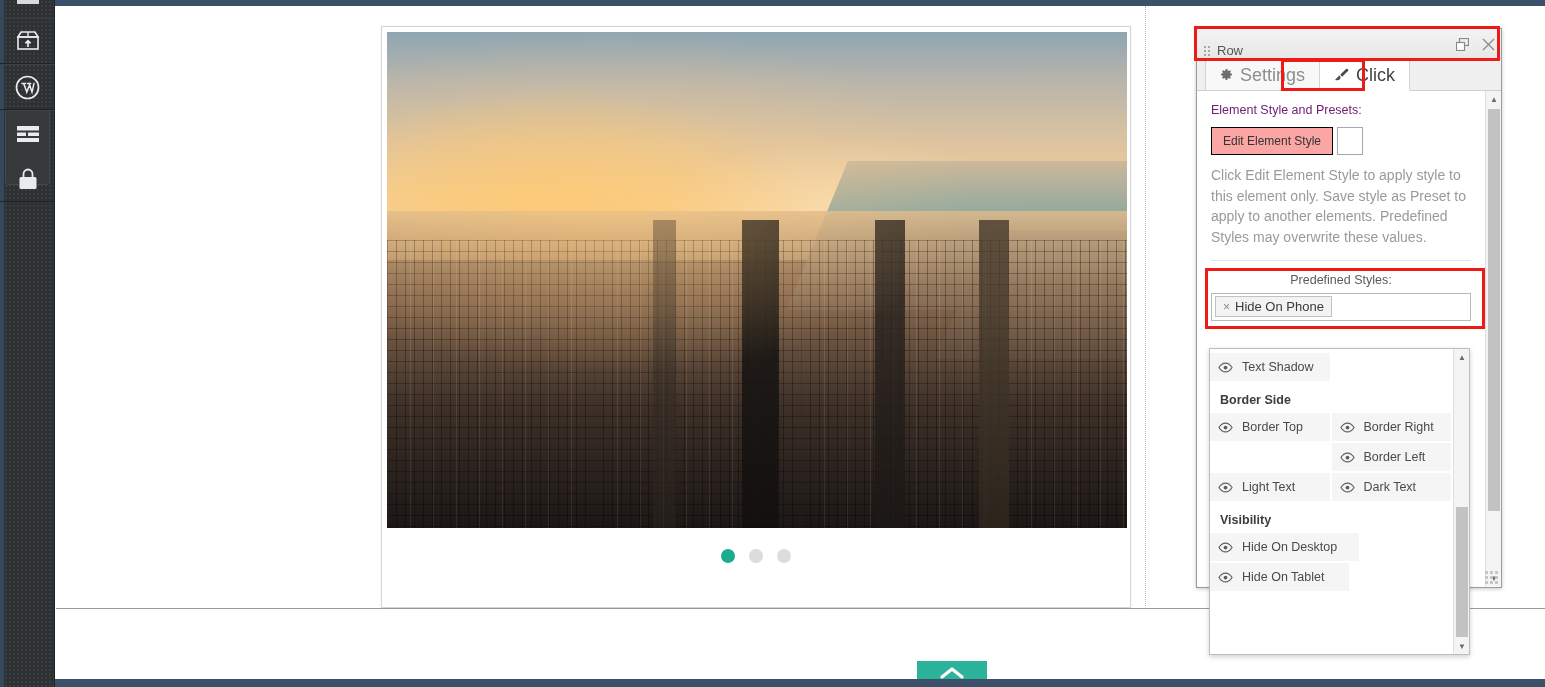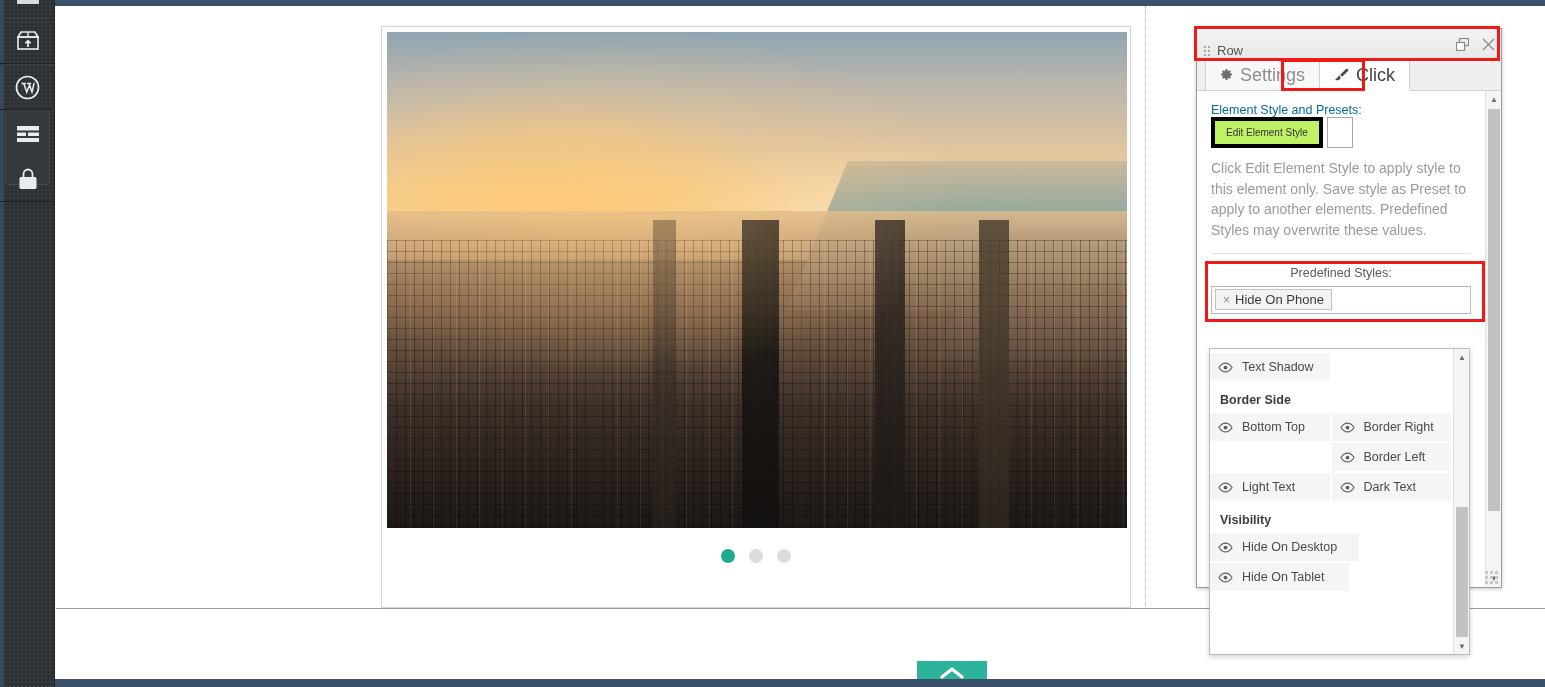--- a/index.html
+++ b/index.html
@@ -203,26 +203,26 @@
 
   #panel-body{
     position:relative;
     height:495px;
     background:#ffffff;
   }
   #panel-scroll-area{
     position:absolute; left:0; top:0; right:16px; bottom:0;
     padding:12px 14px 0 14px;
   }
-  .section-label{ font-size:12.5px; color:#0369a1; }
+  .section-label{ font-size:12.5px; color:#701a75; margin-bottom:10px; }
   #elem-style-row{ display:flex; gap:4px; margin-bottom:10px; }
   #edit-element-style{
-    font-size:10px; color:#333;
-    background:#bef264;
-    border:4px solid #000000;
+    font-size:12px; color:#333;
+    background:#fca5a5;
+    border:1px solid #000000;
     padding:6px 11px;
   }
   #preset-swatch{
     width:26px; border:1px solid #a8a8a8; background:#ffffff;
   }
   #help-text{
     font-size:14px; color:#9a9a9a; line-height:1.48;
     margin-bottom:12px;
   }
   #divider{ border-top:1px solid #e2e2e2; margin:0 0 12px 0; }
@@ -502,21 +502,21 @@
 
     <div class="dd-group-title">Border Side</div>
     <div class="dd-grid">
       <div class="dd-item">
         <span class="dd-eye">
           <svg width="15" height="11" viewBox="0 0 16 11">
               <path d="M8 .8C3.9.8 1 5.5 1 5.5s2.9 4.7 7 4.7 7-4.7 7-4.7S12.1.8 8 .8z" fill="none" stroke="#5e5e5e" stroke-width="1.2"></path>
               <circle cx="8" cy="5.5" r="2" fill="#5e5e5e"></circle>
             </svg>
         </span>
-        <span>Bottom Top</span>
+        <span>Border Top</span>
       </div>
       <div class="dd-item">
         <span class="dd-eye">
           <svg width="15" height="11" viewBox="0 0 16 11">
               <path d="M8 .8C3.9.8 1 5.5 1 5.5s2.9 4.7 7 4.7 7-4.7 7-4.7S12.1.8 8 .8z" fill="none" stroke="#5e5e5e" stroke-width="1.2"></path>
               <circle cx="8" cy="5.5" r="2" fill="#5e5e5e"></circle>
             </svg>
         </span>
         <span>Border Right</span>
       </div>

